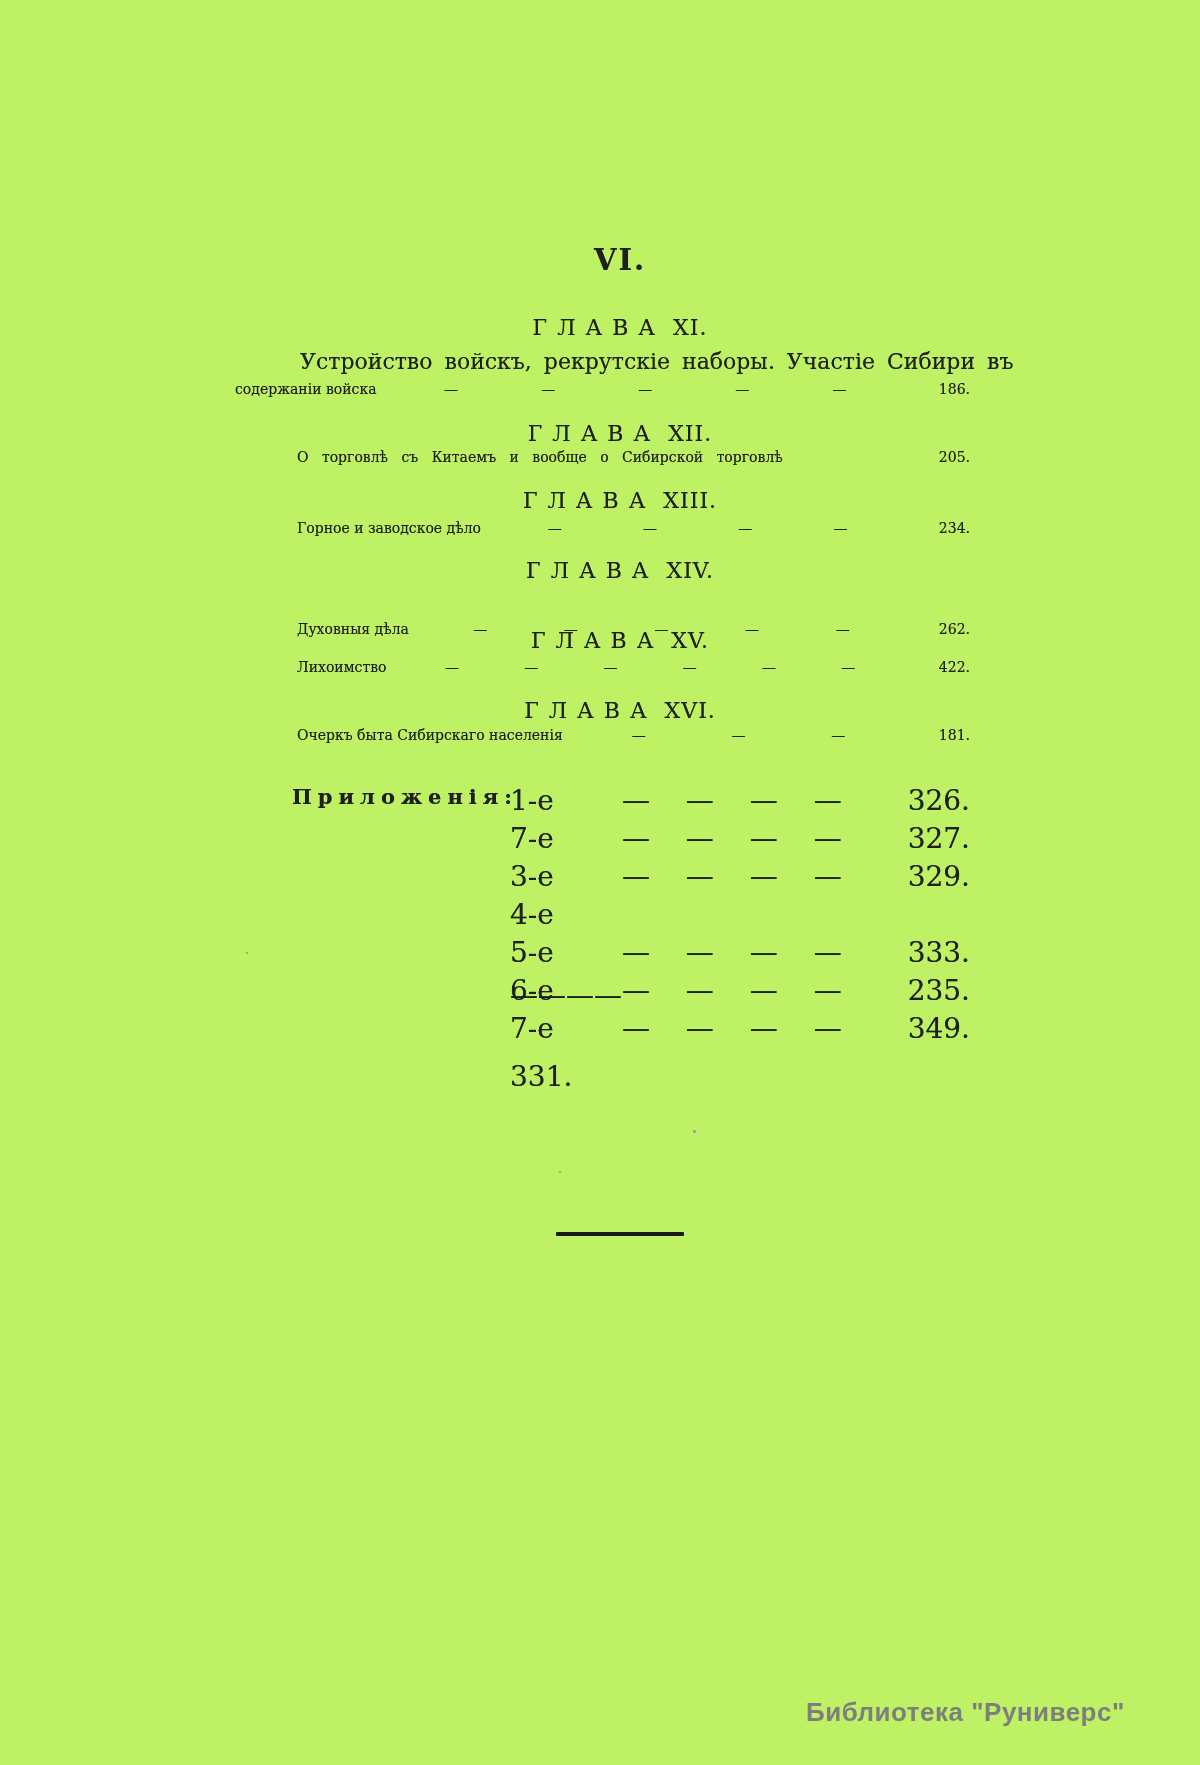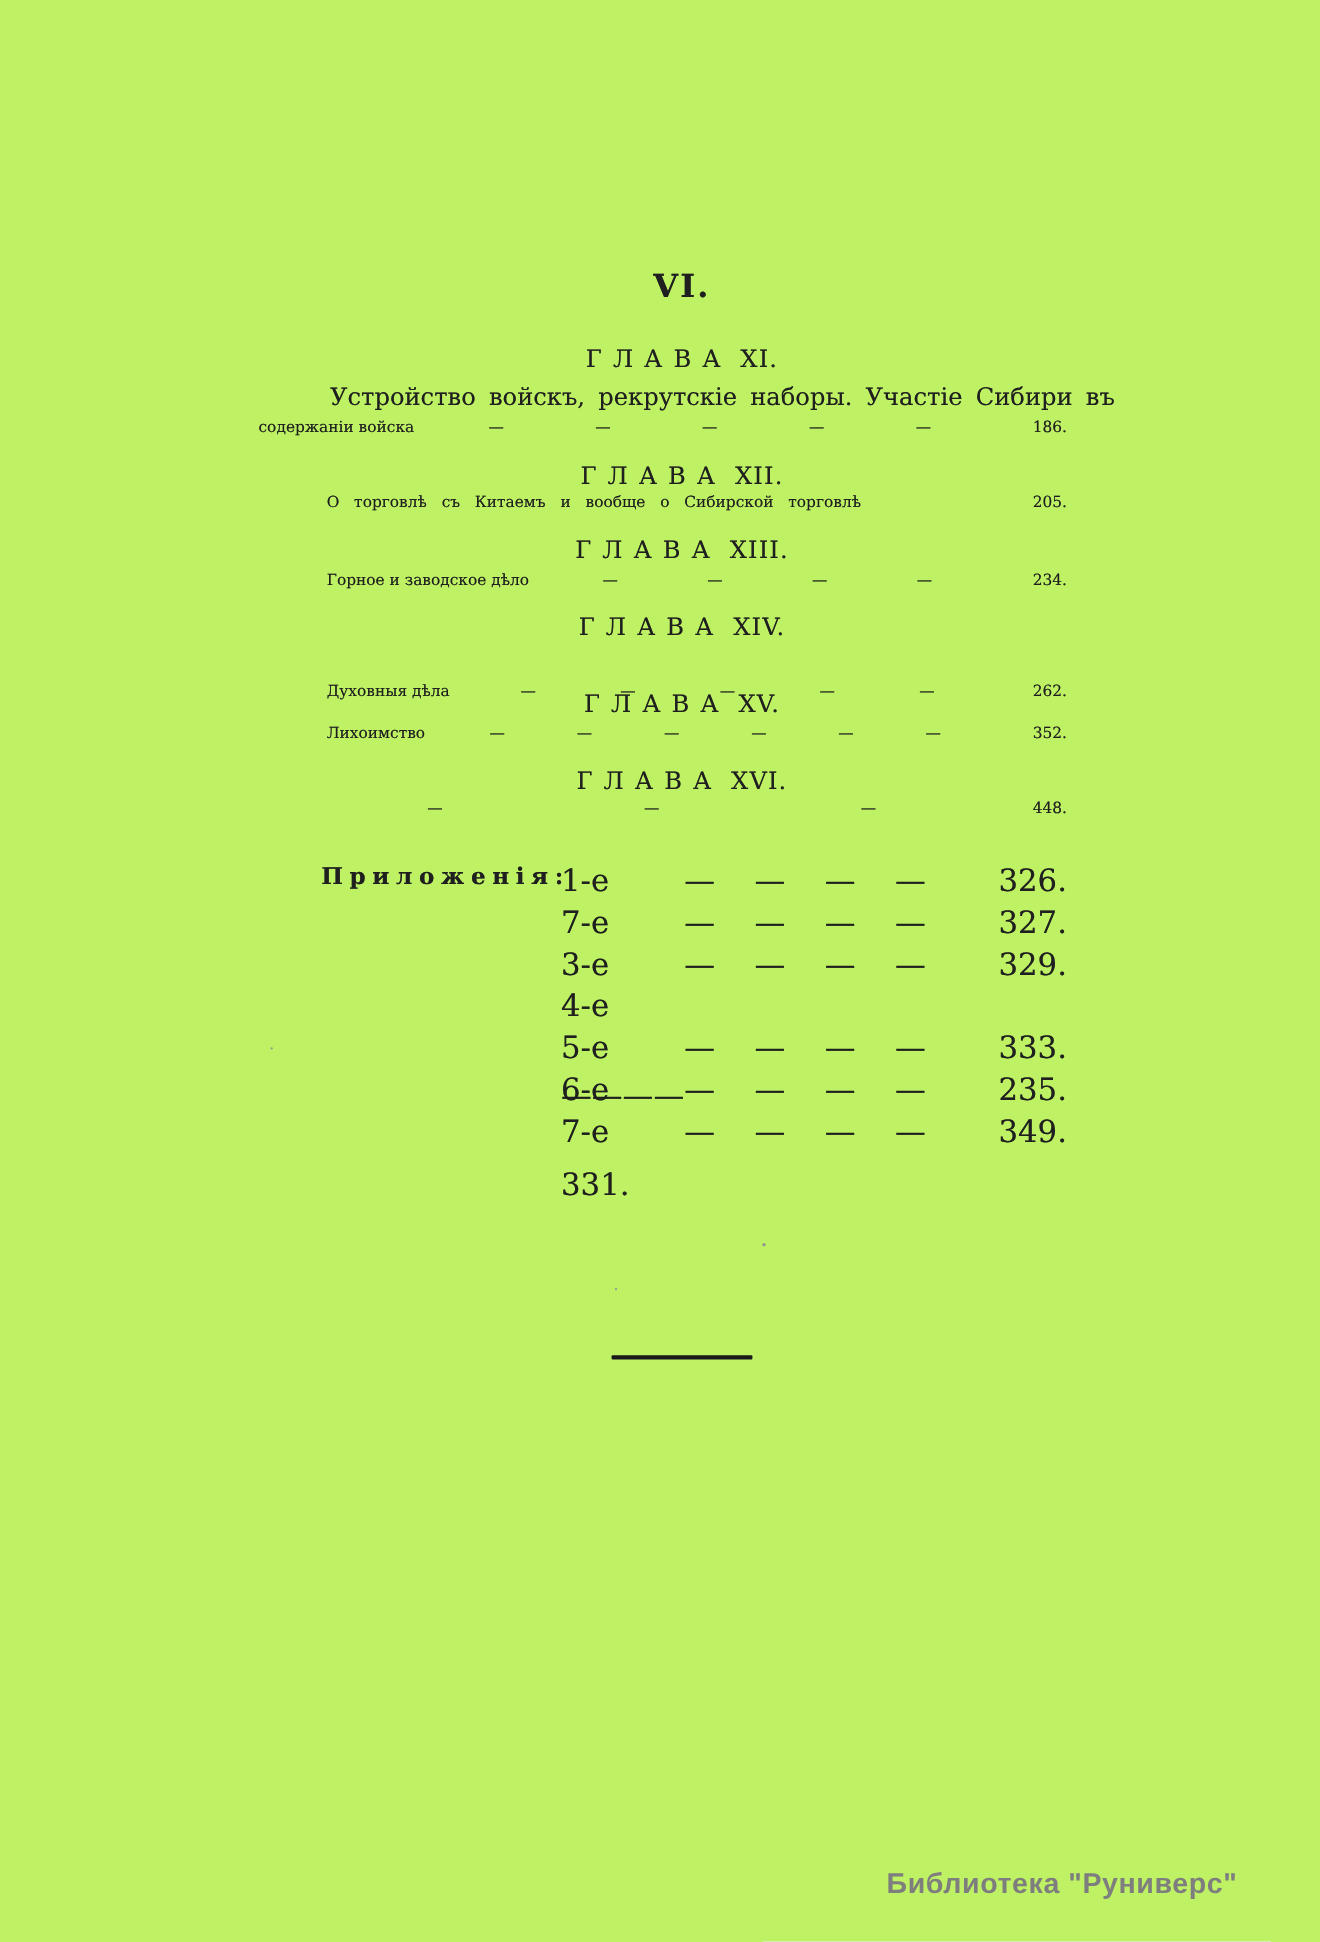--- a/index.html
+++ b/index.html
@@ -84,30 +84,31 @@
       <div class="tocrow" style="top: 659px;">
         <span class="title">Лихоимство</span>
         <span class="leaders">
           <span class="dash">—</span>
           <span class="dash">—</span>
           <span class="dash">—</span>
           <span class="dash">—</span>
           <span class="dash">—</span>
           <span class="dash">—</span>
         </span>
-        <span class="pagenum">352.</span>
+        <span class="pagenum">422.</span>
       </div>
       <div class="heading" style="top: 698px;"><span class="glava">ГЛАВА</span><span class="hnum">XVI.</span></div>
       <div class="tocrow" style="top: 727px;">
+        <span class="title">Очеркъ быта Сибирскаго населенія</span>
         <span class="leaders">
           <span class="dash">—</span>
           <span class="dash">—</span>
           <span class="dash">—</span>
         </span>
-        <span class="pagenum">448.</span>
+        <span class="pagenum">181.</span>
       </div>
     </div>
 
   <div class="appx-label">Приложенія:</div>
 
   <div id="appx-mount">
       <div class="appxrow" style="top: 784px;">
         <span class="alabel">1-е</span>
         <span class="leaders">
           <span class="dash">—</span>

